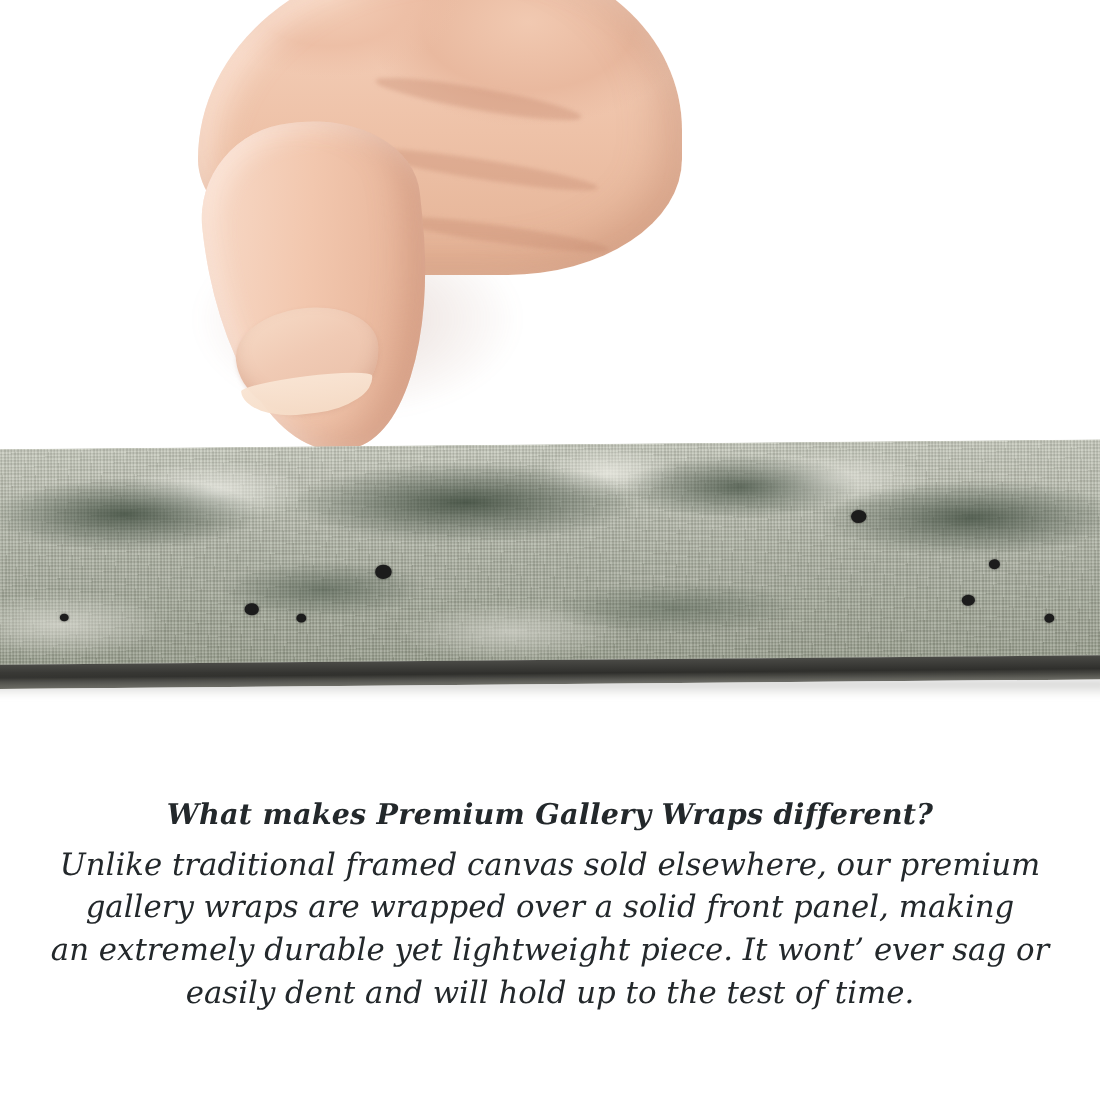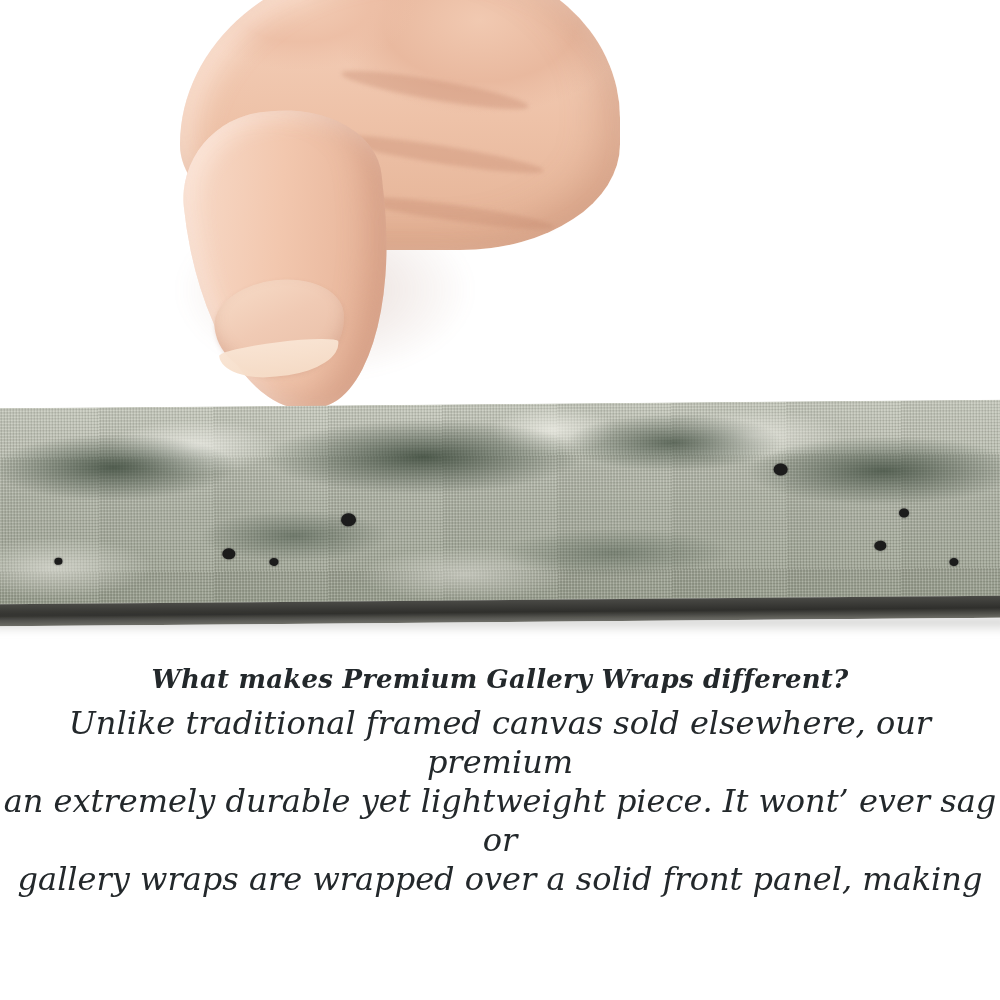--- a/index.html
+++ b/index.html
@@ -163,35 +163,35 @@
     width: 1012px;
     height: 16px;
     background: linear-gradient(180deg, rgba(120,120,115,0.35) 0%, rgba(255,255,255,0) 100%);
     filter: blur(3px);
   }
 
   
   .caption {
     position: absolute;
     left: 0;
-    top: 664px;
+    top: 726px;
     width: 1000px;
     text-align: center;
     color: #23282b;
     font-family: "DejaVu Serif", serif;
   }
   .caption .headline {
     font-size: 26px;
     font-style: italic;
     font-weight: bold;
     letter-spacing: 0.2px;
     margin: 0 0 10px 0;
   }
   .caption .body-line {
-    font-size: 32px;
+    font-size: 28px;
     font-style: italic;
     line-height: 39px;
     margin: 0;
   }
 </style>
 </head>
 <body>
 
 <div class="page">
 
@@ -222,17 +222,18 @@
         <div class="spot" style="left:955px; top:158px; width:9px; height:8px;"></div>
       </div>
       <div class="canvas-edge"></div>
     </div>
     <div class="canvas-shadow"></div>
   </div>
 
   <div class="caption">
     <div class="headline">What makes Premium Gallery Wraps different?</div>
     <div class="body-line">Unlike traditional framed canvas sold elsewhere, our premium</div>
+    <div class="body-line">gallery wraps are wrapped over a solid front panel, making</div>
     <div class="body-line">an extremely durable yet lightweight piece. It wont’ ever sag or</div>
-    <div class="body-line">gallery wraps are wrapped over a solid front panel, making</div>
+    <div class="body-line">easily dent and will hold up to the test of time.</div>
   </div>
 
 </div>
 
 </body></html>

